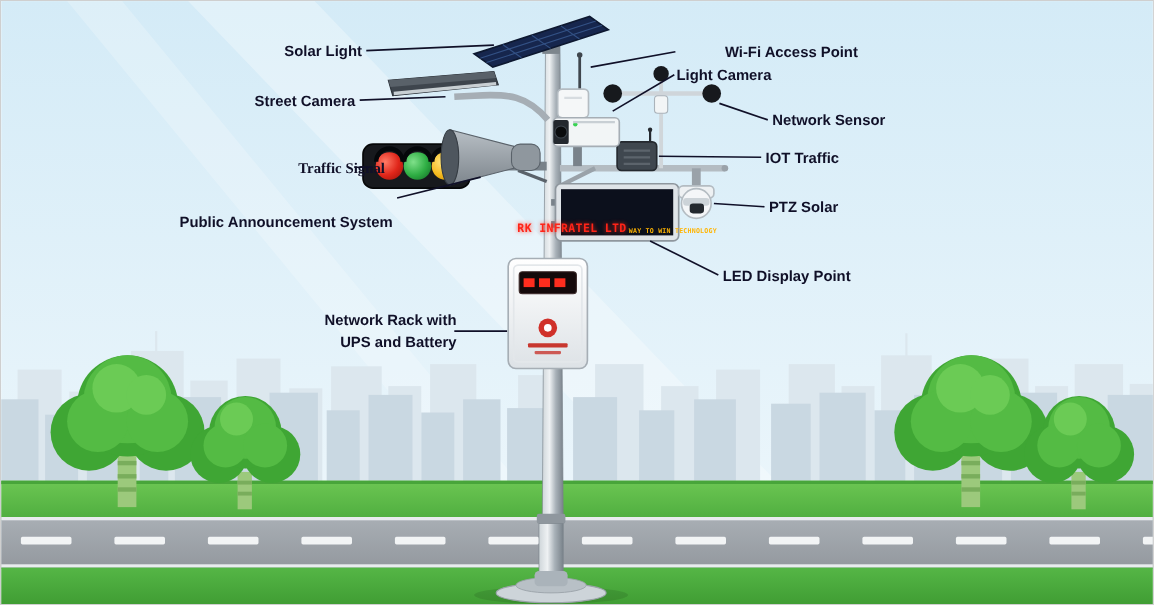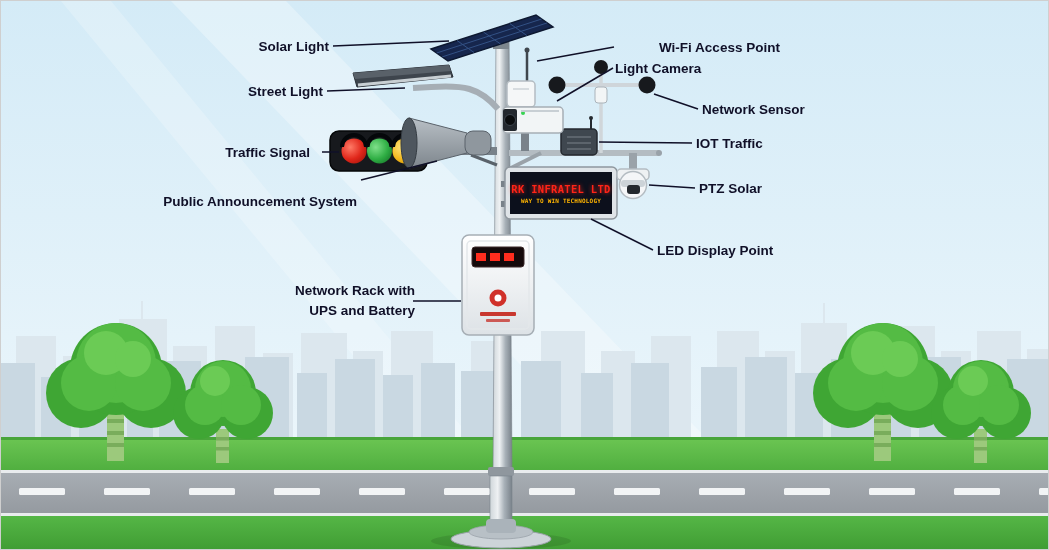--- a/index.html
+++ b/index.html
@@ -10,21 +10,21 @@
   }
   svg.art { position:absolute; left:0; top:0; z-index:1; }
   .lbl {
     position:absolute; z-index:5;
     font:600 13.5px "Liberation Sans", sans-serif;
     color:#101028; white-space:nowrap;
   }
   .lbl.block { white-space:normal; text-align:right; line-height:1.5; }
   .led-text {
     position:absolute; left:509px; top:171px; width:102px; height:42px; z-index:4;
-    display:flex; flex-direction:column; align-items:center; justify-content:center; gap:2px;
+    display:flex; flex-direction:row; align-items:flex-end; justify-content:center; gap:2px;
     pointer-events:none;
   }
   .led-line1 {
     font:700 10.5px "DejaVu Sans Mono", monospace; color:#ff2418;
     letter-spacing:.3px; text-shadow:0 0 4px rgba(255,40,24,.85); white-space:nowrap;
   }
   .led-line2 {
     font:700 6px "DejaVu Sans Mono", monospace; color:#ffb400;
     letter-spacing:.2px; white-space:nowrap;
   }
@@ -346,22 +346,22 @@
       <line x1="652" y1="249" x2="590" y2="218"></line>
     </g>
   </svg>
 
   <div class="led-text">
     <div class="led-line1">RK INFRATEL LTD</div>
     <div class="led-line2">WAY TO WIN TECHNOLOGY</div>
   </div>
 
   <div class="lbl" style="right:719px; top:38px;">Solar Light</div>
-  <div class="lbl" style="right:725px; top:83px;">Street Light</div>
-  <div class="lbl" style="right:738px; top:144px;">Traffic Signal</div>
+  <div class="lbl" style="right:725px; top:83px;">Street Camera</div>
+  <div class="lbl" style="right:698px; top:144px;font-family:Liberation Serif, serif;">Traffic Signal</div>
   <div class="lbl" style="right:691px; top:172px;margin-top:21px;">Public Announcement System</div>
   <div class="lbl block" style="left:278px; top:280px; width:136px;">Network Rack with UPS and Battery</div>
   <div class="lbl" style="left:617px; top:39px;margin-left:41px;">Wi-Fi Access Point</div>
   <div class="lbl" style="left:614px; top:60px;">Light Camera</div>
   <div class="lbl" style="left:701px; top:101px;">Network Sensor</div>
   <div class="lbl" style="left:695px; top:135px;">IOT Traffic</div>
   <div class="lbl" style="left:698px; top:180px;">PTZ Solar</div>
   <div class="lbl" style="left:656px; top:242px;">LED Display Point</div>
 
 </div>

